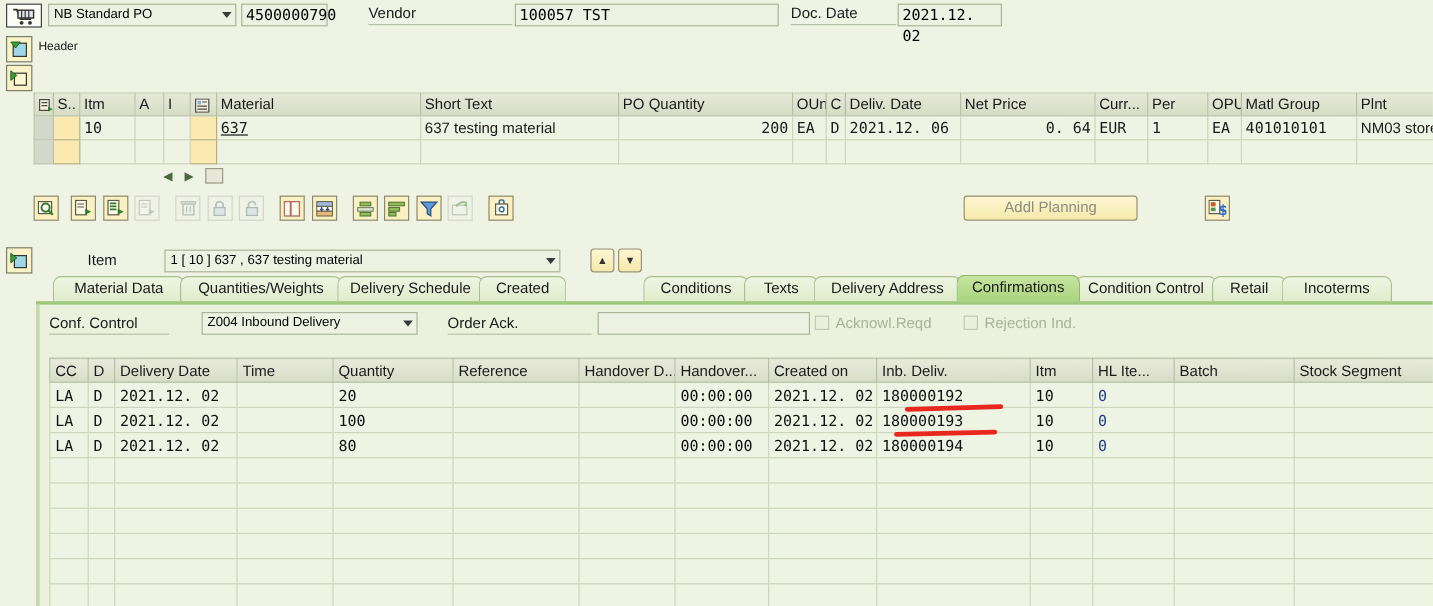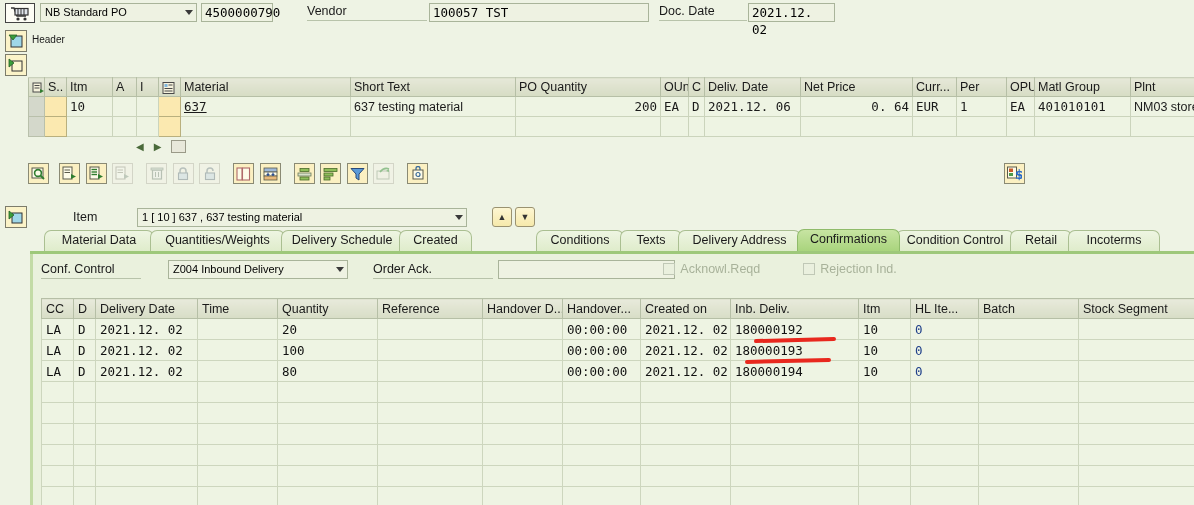--- a/index.html
+++ b/index.html
@@ -409,20 +409,21 @@
 
     <span class="tb-btn" style="margin-left:10px">
       <svg width="14" height="15" viewBox="0 0 14 15">
         <rect x="2" y="4" width="10" height="9" fill="#fdfbe8" stroke="#5a5a4a" stroke-width="1"></rect>
         <path d="M5 4 V2.5 a2 2 0 0 1 4 0 V4" fill="none" stroke="#3a6a9a" stroke-width="1.3"></path>
         <circle cx="7" cy="8.5" r="2" fill="none" stroke="#3a6a9a" stroke-width="1.2"></circle>
       </svg>
     </span>
   </div>
 
+  <div class="push-btn" style="position:absolute;left:803px;top:163px;width:145px;">Addl Planning</div>
 
   <span class="tb-btn" style="position:absolute;left:1004px;top:163px;">
     <svg width="15" height="15" viewBox="0 0 15 15">
       <rect x="0.5" y="1" width="9" height="11" fill="#fdfbe8" stroke="#5a5a4a"></rect>
       <rect x="2" y="2.5" width="4" height="3.5" fill="#c85a2a"></rect>
       <rect x="2" y="7" width="4" height="3" fill="#4a9a4a"></rect>
       <text x="8" y="13" font-size="12" font-family="'DejaVu Sans',sans-serif" fill="#2a6ac8" font-weight="bold">$</text>
     </svg>
   </span>
 
@@ -462,21 +463,21 @@
 
     <div class="lbl underlabel" style="position:absolute;left:8px;top:8px;width:100px;height:17px;">Conf. Control</div>
     <div class="combo" style="position:absolute;left:135px;top:6px;width:180px;">
       <span>Z004 Inbound Delivery</span>
       <span class="arw"></span>
     </div>
 
     <div class="lbl underlabel" style="position:absolute;left:340px;top:8px;width:120px;height:17px;">Order Ack.</div>
     <div class="fld" style="position:absolute;left:465px;top:6px;width:177px;"></div>
 
-    <div style="position:absolute;left:630px;top:8px;text-align:center;">
+    <div style="position:absolute;left:646px;top:8px;text-align:center;">
       <span class="cbx cbx-dim"></span>
       <span class="lbl dimtext" style="margin-left:2px">Acknowl.Reqd</span>
     </div>
 
     <div style="position:absolute;left:770px;top:8px;">
       <span class="cbx cbx-dim"></span>
       <span class="lbl dimtext" style="margin-left:2px">Rejection Ind.</span>
     </div>
 
     <table class="ctab" id="conf-table" style="width:1156px;">

